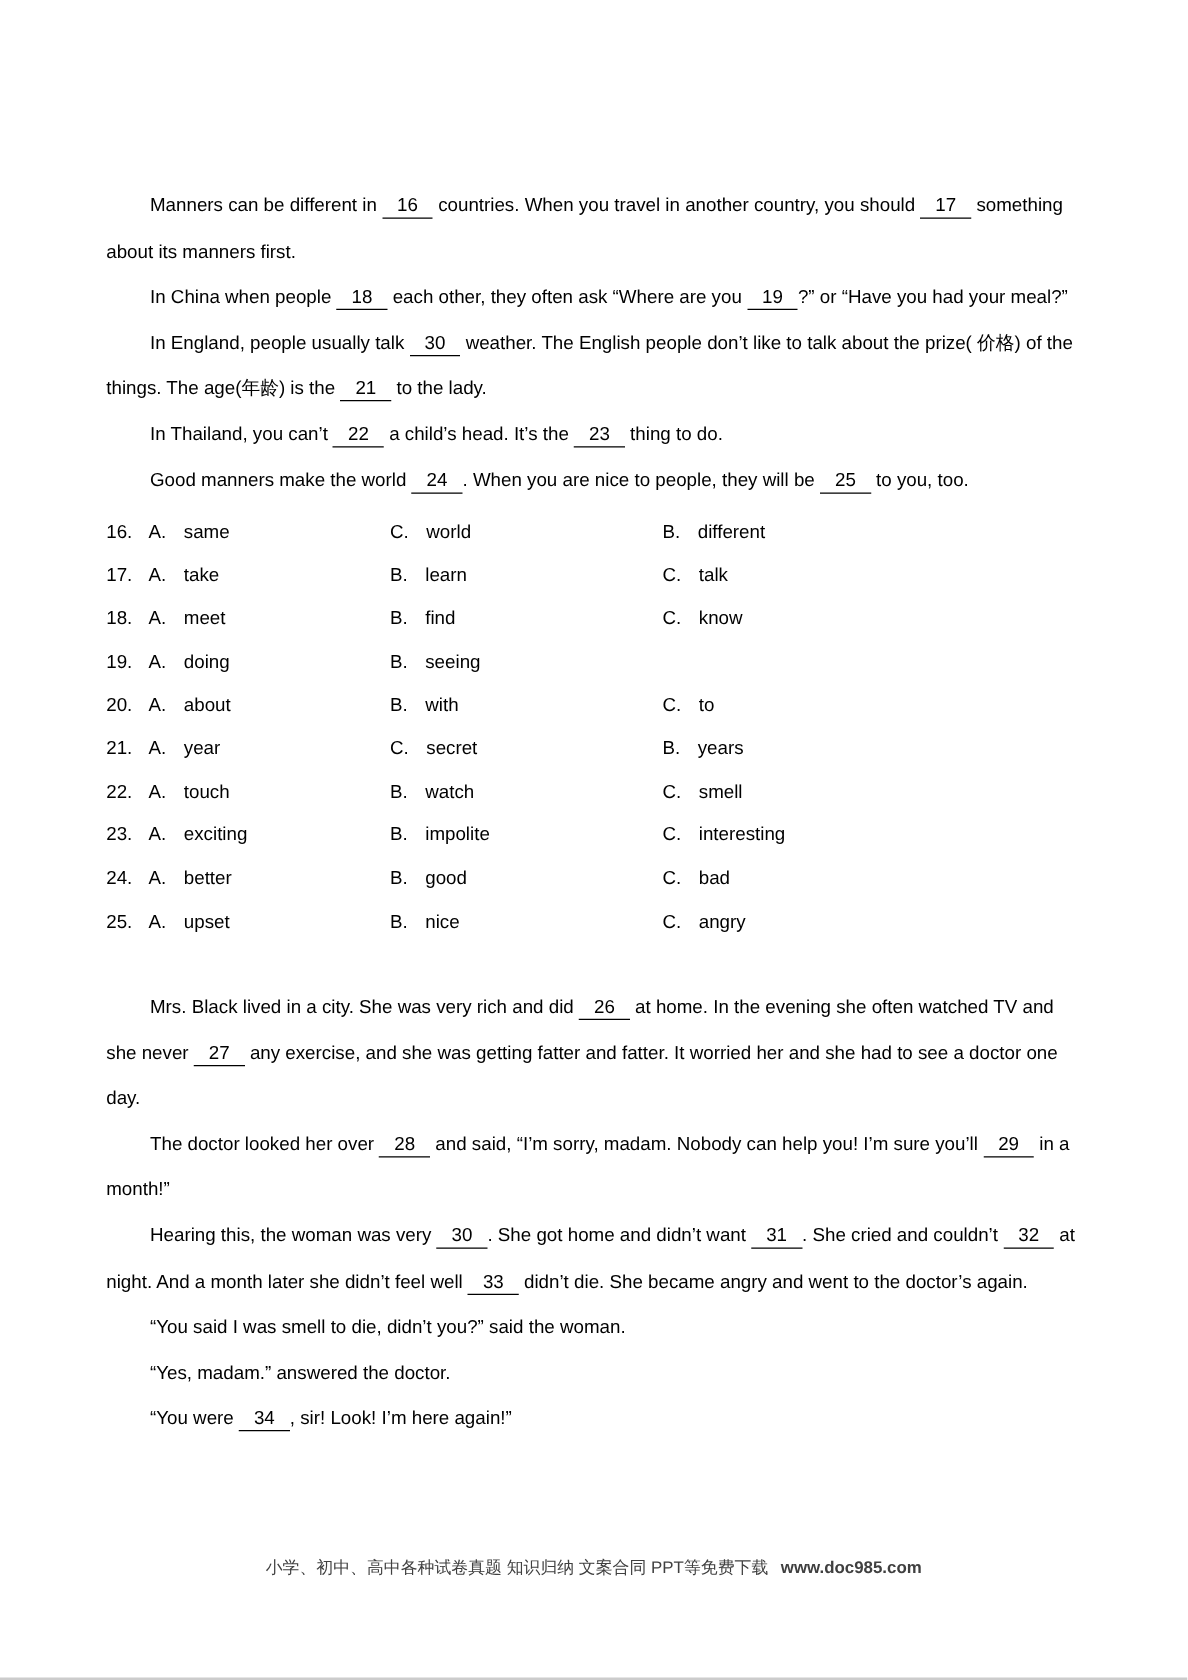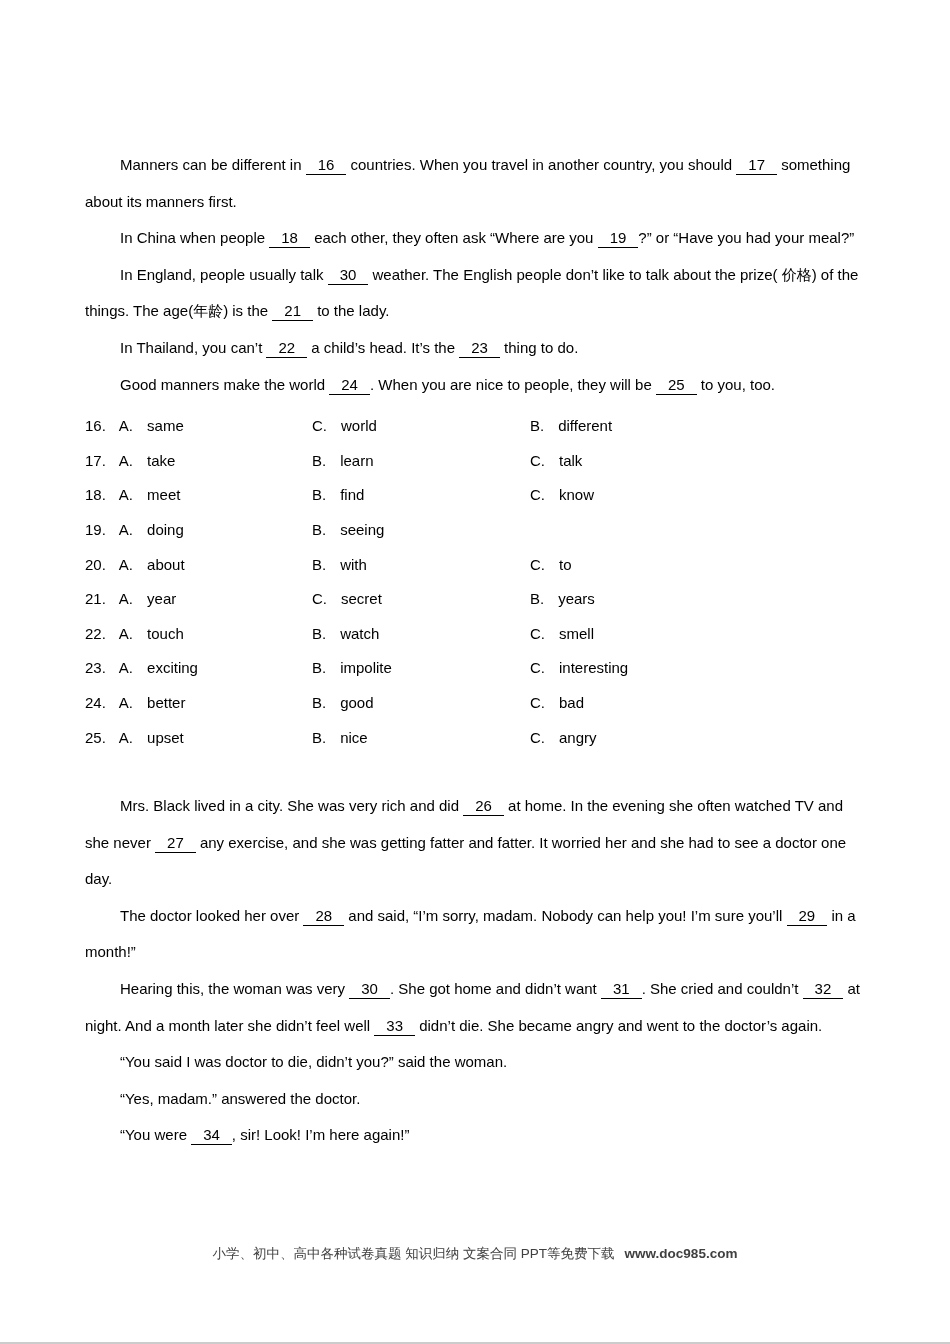--- a/index.html
+++ b/index.html
@@ -203,21 +203,21 @@
     <span class="cell">
       <span class="olabel">C.</span><span>angry</span>
     </span>
   </div>
 </div>
 
     <section class="passage-2">
       <p class="para">Mrs. Black lived in a city. She was very rich and did <span class="blank">26</span> at home. In the evening she often watched TV and she never <span class="blank">27</span> any exercise, and she was getting fatter and fatter. It worried her and she had to see a doctor one day.</p>
       <p class="para">The doctor looked her over <span class="blank">28</span> and said, “I’m sorry, madam. Nobody can help you! I’m sure you’ll <span class="blank">29</span> in a month!”</p>
       <p class="para">Hearing this, the woman was very <span class="blank">30</span>. She got home and didn’t want <span class="blank">31</span>. She cried and couldn’t <span class="blank">32</span> at night. And a month later she didn’t feel well <span class="blank">33</span> didn’t die. She became angry and went to the doctor’s again.</p>
-      <p class="para">“You said I was doctor to die, didn’t you?” said the woman.</p>
+      <p class="para">“You said I was smell to die, didn’t you?” said the woman.</p>
       <p class="para">“Yes, madam.” answered the doctor.</p>
       <p class="para">“You were <span class="blank">34</span>, sir! Look! I’m here again!”</p>
     </section>
 
   </div>
 
   <div class="footer">
     <span>小学、初中、高中各种试卷真题 知识归纳 文案合同 PPT等免费下载</span><span class="site">www.doc985.com</span>
   </div>
 

